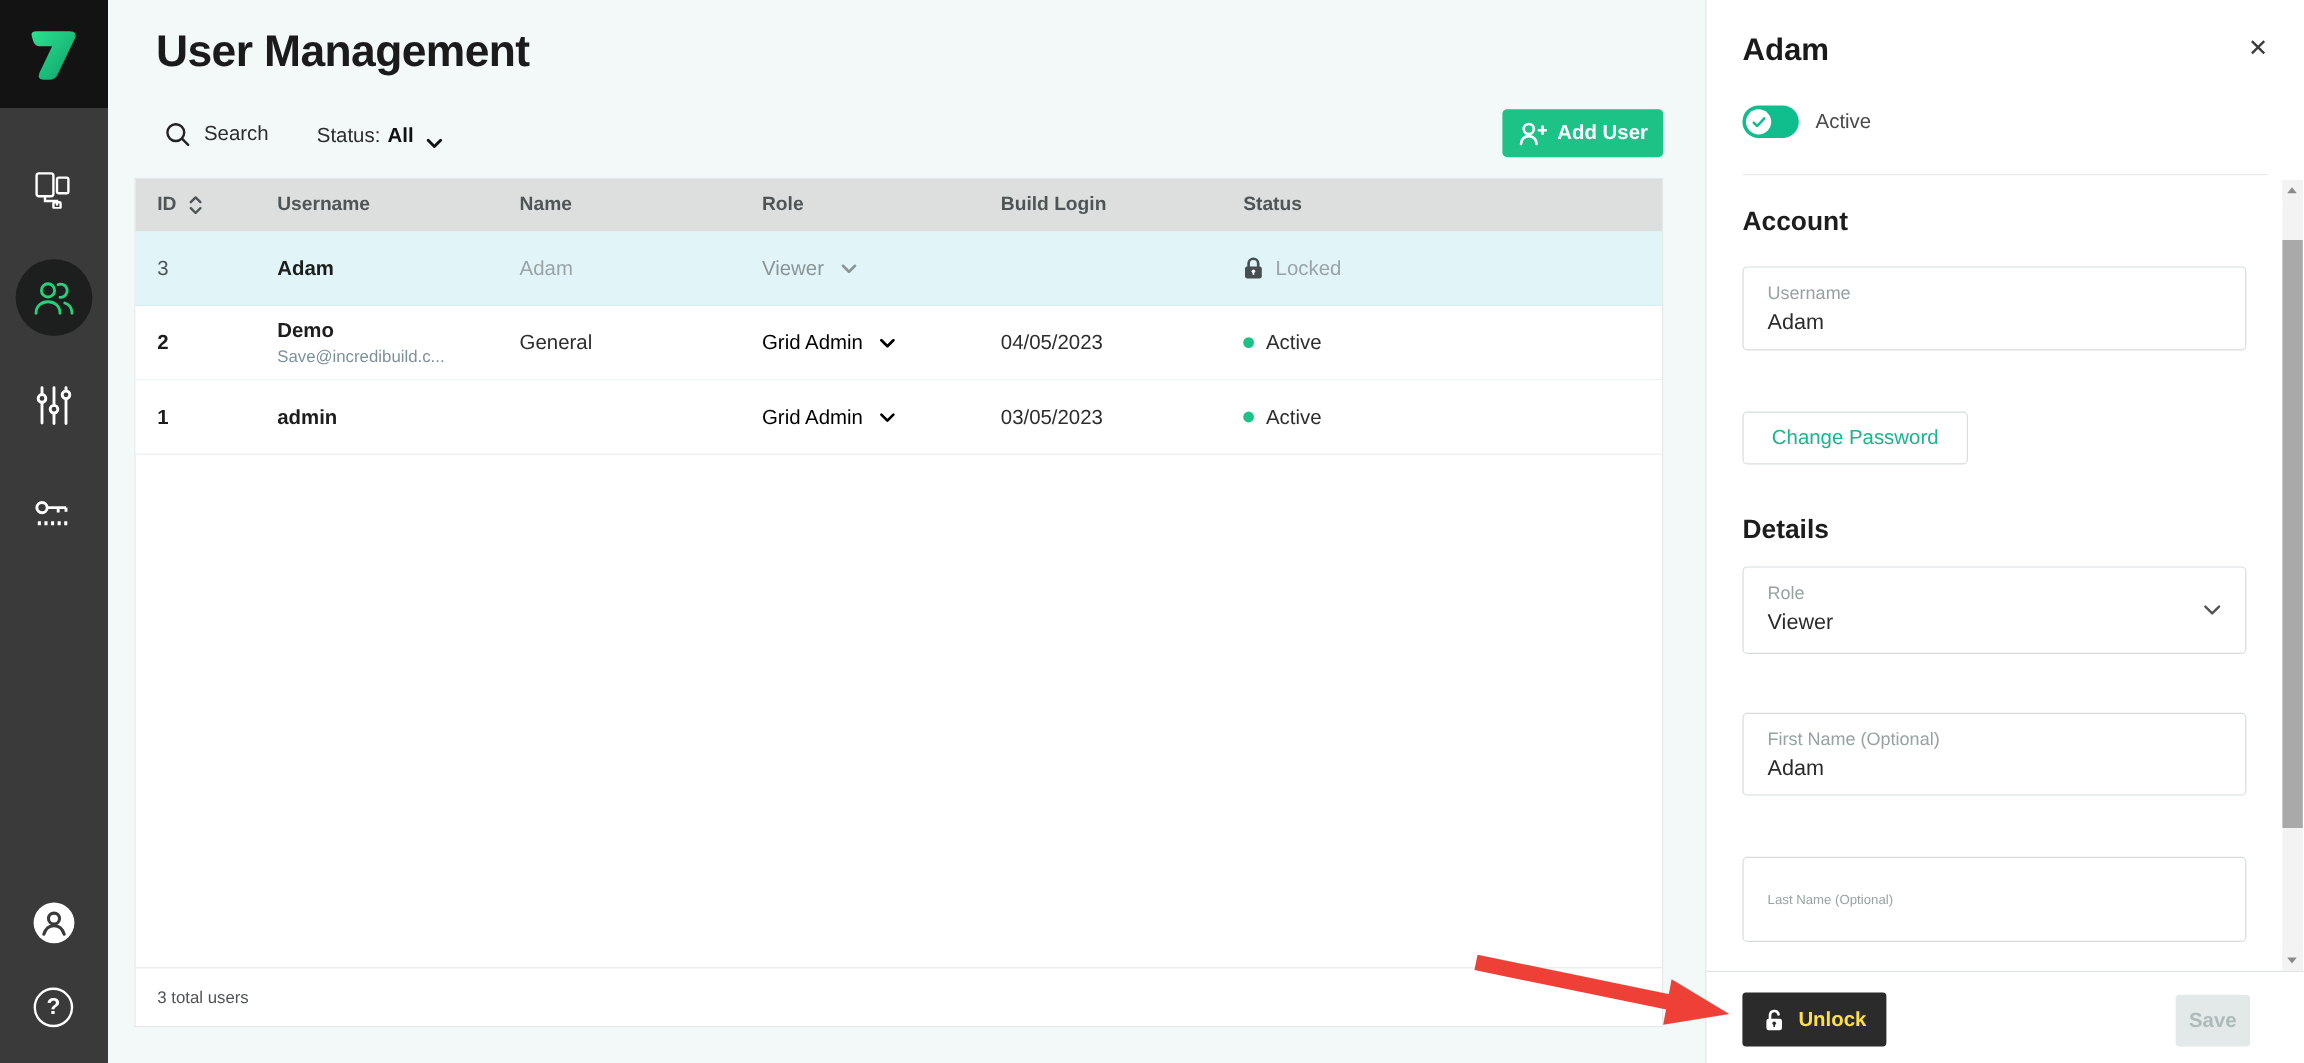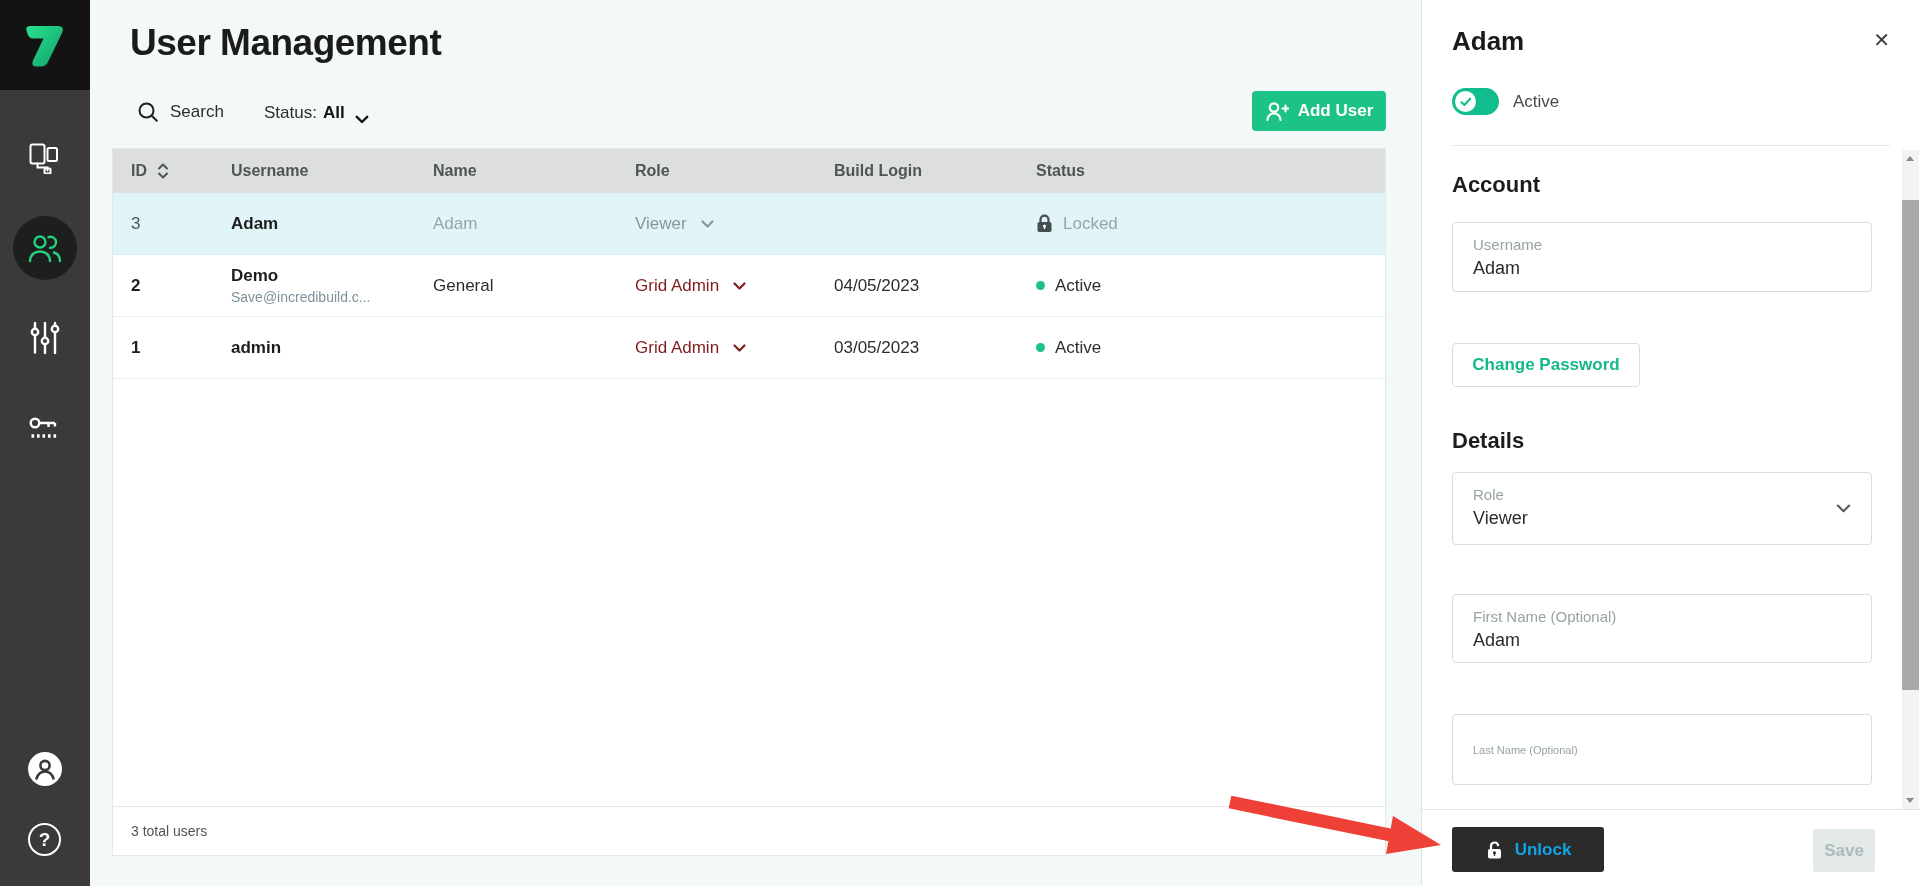--- a/index.html
+++ b/index.html
@@ -27,21 +27,21 @@
   .trow, .thead { display:grid; grid-template-columns:100px 202px 202px 199px 202px 1fr; align-items:center; padding-left:18px; }
   .thead { height:44px; background:#dcdfde; color:#4f5557; font-size:16px; font-weight:bold; }
   .thead .col-id { display:flex; align-items:center; gap:10px; }
   .trow { height:62px; border-bottom:1px solid #ecefef; font-size:17px; color:#2d2d2d; cursor:pointer; background:#fff; }
   .trow.selected { background:#e1f5f8; border-bottom:1px solid #d7eef2; }
   .cell-id { font-weight:bold; color:#1d1d1d; }
   .trow.selected .cell-id { font-weight:400; color:#4f5557; }
   .cell-user { font-weight:bold; color:#1d1d1d; }
   .cell-user .email { font-weight:400; font-size:14px; color:#7d919b; margin-top:3px; }
   .cell-name.muted { color:#9aa4a4; }
-  .role-btn { display:inline-flex; align-items:center; gap:14px; background:none; border:none; font:inherit; color:#7f1d1d; cursor:pointer; }
+  .role-btn { display:inline-flex; align-items:center; gap:14px; background:none; border:none; font:inherit; color:#000000; cursor:pointer; }
   .role-btn.muted { color:#8b9595; }
   .status-cell { display:flex; align-items:center; gap:10px; }
   .status-cell.locked { color:#9aa4a4; }
   .dot { width:9px; height:9px; border-radius:50%; background:#1dc287; }
   .card-spacer { flex:1; }
   .card-footer { border-top:1px solid #e6e9e9; height:49px; display:flex; align-items:center; padding-left:18px; font-size:14px; color:#4f5557; }
 
   
   .panel { position:absolute; left:1421px; top:0; width:499px; height:100%; background:#fff; border-left:1px solid #e0e5e5; }
   .panel-title { position:absolute; left:30px; top:26px; font-size:26px; font-weight:800; color:#1a1a1a; }
@@ -52,23 +52,23 @@
   .toggle-label { font-size:17px; color:#4a4a4a; }
   .panel-divider { position:absolute; left:30px; right:30px; top:145px; border-top:1px solid #e8e8e8; }
   .section-head { position:absolute; left:30px; font-size:22px; font-weight:bold; color:#1d1d1d; }
   .pfield { position:absolute; left:30px; width:420px; background:#fff; border:1px solid #d8dddd; border-radius:4px; padding:13px 20px; cursor:text; }
   .flabel { font-size:15px; color:#97a3a3; }
   .fvalue { font-size:18px; color:#2b2b2b; margin-top:5px; }
   .pfield.select { cursor:pointer; }
   .pfield .chev { position:absolute; right:20px; top:31px; color:#555; }
   .pfield.empty { display:flex; align-items:center; }
   .pfield.empty .flabel { font-size:11px; }
-  .change-pass-btn { position:absolute; left:30px; top:343px; width:188px; height:44px; background:#fff; border:1px solid #d8dddd; border-radius:4px; color:#14b88a; font-weight:bold; font-size:17px; cursor:pointer; font-family:inherit; }
+  .change-pass-btn { position:absolute; left:30px; top:343px; width:188px; height:44px; background:#fff; border:1px solid #d8dddd; border-radius:4px; color:#14b88a; font-weight:normal; font-size:17px; cursor:pointer; font-family:inherit; }
   .panel-footer { position:absolute; left:0; right:0; top:809px; bottom:0; border-top:1px solid #dfe3e3; }
-  .unlock-btn { position:absolute; left:30px; top:17px; width:152px; height:45px; background:#2b2b2b; border:none; border-radius:3px; color:#0ea5e9; font-weight:bold; font-size:17px; display:flex; align-items:center; justify-content:center; gap:11px; cursor:pointer; font-family:inherit; }
+  .unlock-btn { position:absolute; left:30px; top:17px; width:120px; height:45px; background:#2b2b2b; border:none; border-radius:3px; color:#fde047; font-weight:bold; font-size:17px; display:flex; align-items:center; justify-content:center; gap:11px; cursor:pointer; font-family:inherit; }
   .save-btn { position:absolute; left:391px; top:19px; width:62px; height:43px; background:#e3e8e8; border:none; border-radius:3px; color:#adbaba; font-weight:bold; font-size:17px; font-family:inherit; }
 
   
   .scrollbar { position:absolute; right:1px; top:150px; width:17px; height:659px; background:#f3f3f3; }
   .sb-btn { position:absolute; left:0; width:17px; height:17px; background:#f3f3f3; cursor:pointer; }
   .sb-btn::after { content:""; position:absolute; left:4px; border-left:4.5px solid transparent; border-right:4.5px solid transparent; }
   .sb-up { top:0; } .sb-up::after { top:6px; border-bottom:5px solid #8a8a8a; }
   .sb-down { bottom:0; } .sb-down::after { top:6px; border-top:5px solid #8a8a8a; }
   .sb-thumb { position:absolute; left:0; top:50px; width:17px; height:490px; background:#a9a9a9; cursor:pointer; }
 

